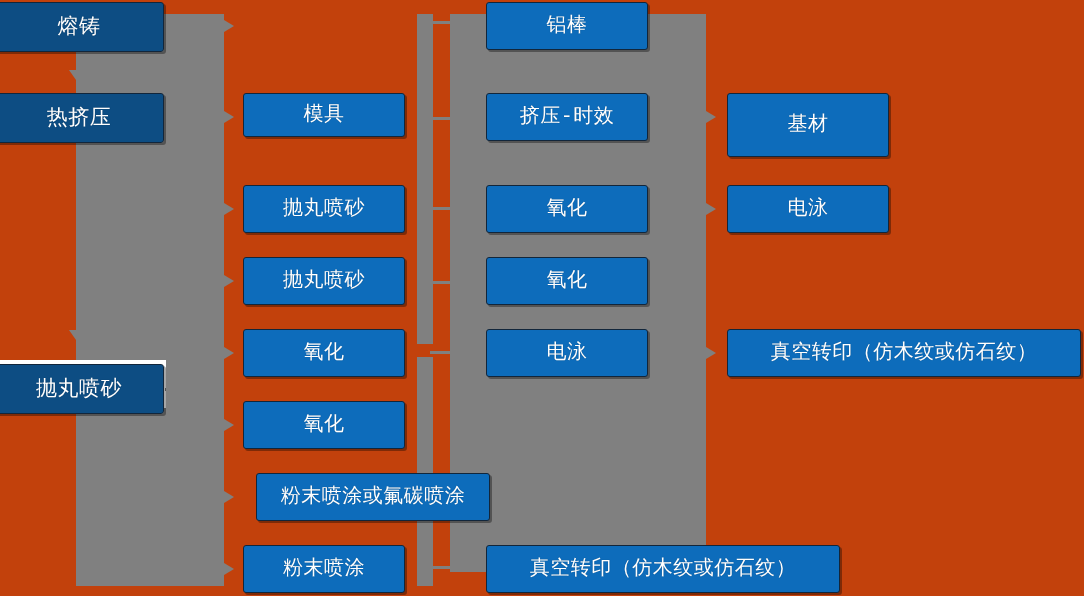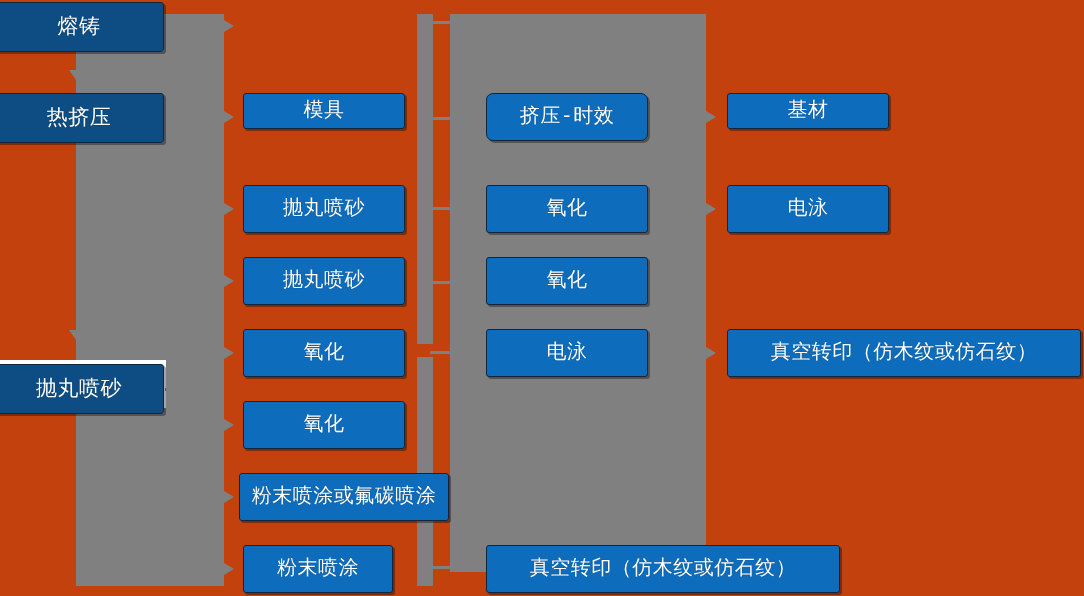--- a/index.html
+++ b/index.html
@@ -121,59 +121,62 @@
   </div>
 
   <div class="node dark" style="left:-6px; top:93px; width:170px; height:50px; font-size:21px;">
     <span class="lbl">热挤压</span>
   </div>
 
   <div class="node dark" style="left:-6px; top:364px; width:170px; height:50px; font-size:21px;">
     <span class="lbl">抛丸喷砂</span>
   </div>
 
-  <div class="node bright" style="left:243px; top:93px; width:162px; height:36px; font-size:20px;">
+  <div class="node bright" style="left:243px; top:93px; width:162px; height:44px; font-size:20px;">
     <span class="lbl">模具</span>
   </div>
   <div class="node bright" style="left:243px; top:185px; width:162px; height:48px; font-size:20px;">
     <span class="lbl">抛丸喷砂</span>
   </div>
   <div class="node bright" style="left:243px; top:257px; width:162px; height:48px; font-size:20px;">
     <span class="lbl">抛丸喷砂</span>
   </div>
   <div class="node bright" style="left:243px; top:329px; width:162px; height:48px; font-size:20px;">
     <span class="lbl">氧化</span>
   </div>
   <div class="node bright" style="left:243px; top:401px; width:162px; height:48px; font-size:20px;">
     <span class="lbl">氧化</span>
   </div>
-  <div class="node bright" style="left:239px; top:473px; width:210px; height:48px; font-size:20px;">
+  <div class="node bright" style="left:256px; top:473px; width:234px; height:48px; font-size:20px;">
     <span class="lbl">粉末喷涂或氟碳喷涂</span>
   </div>
-  <div class="node bright" style="left:243px; top:545px; width:150px; height:48px; font-size:20px;">
+  <div class="node bright" style="left:243px; top:545px; width:162px; height:48px; font-size:20px;">
     <span class="lbl">粉末喷涂</span>
   </div>
 
-  <div class="node bright" style="left:486px; top:93px; width:162px; height:48px; font-size:20px;border-radius:7px;">
+  <div class="node bright" style="left:486px; top:2px; width:162px; height:48px; font-size:20px;">
+    <span class="lbl">铝棒</span>
+  </div>
+  <div class="node bright" style="left:486px; top:93px; width:162px; height:48px; font-size:20px;">
     <span class="lbl">挤压-时效</span>
   </div>
   <div class="node bright" style="left:486px; top:185px; width:162px; height:48px; font-size:20px;">
     <span class="lbl">氧化</span>
   </div>
   <div class="node bright" style="left:486px; top:257px; width:162px; height:48px; font-size:20px;">
     <span class="lbl">氧化</span>
   </div>
   <div class="node bright" style="left:486px; top:329px; width:162px; height:48px; font-size:20px;">
     <span class="lbl">电泳</span>
   </div>
   <div class="node bright" style="left:486px; top:545px; width:354px; height:48px; font-size:20px;">
     <span class="lbl">真空转印（仿木纹或仿石纹）</span>
   </div>
 
-  <div class="node bright" style="left:727px; top:93px; width:162px; height:36px; font-size:20px;justify-content:center;">
+  <div class="node bright" style="left:727px; top:93px; width:162px; height:64px; font-size:20px;justify-content:center;">
     <span class="lbl">基材</span>
   </div>
   <div class="node bright" style="left:727px; top:185px; width:162px; height:48px; font-size:20px;">
     <span class="lbl">电泳</span>
   </div>
   <div class="node bright" style="left:727px; top:329px; width:354px; height:48px; font-size:20px;">
     <span class="lbl">真空转印（仿木纹或仿石纹）</span>
   </div>
 
 </div>

